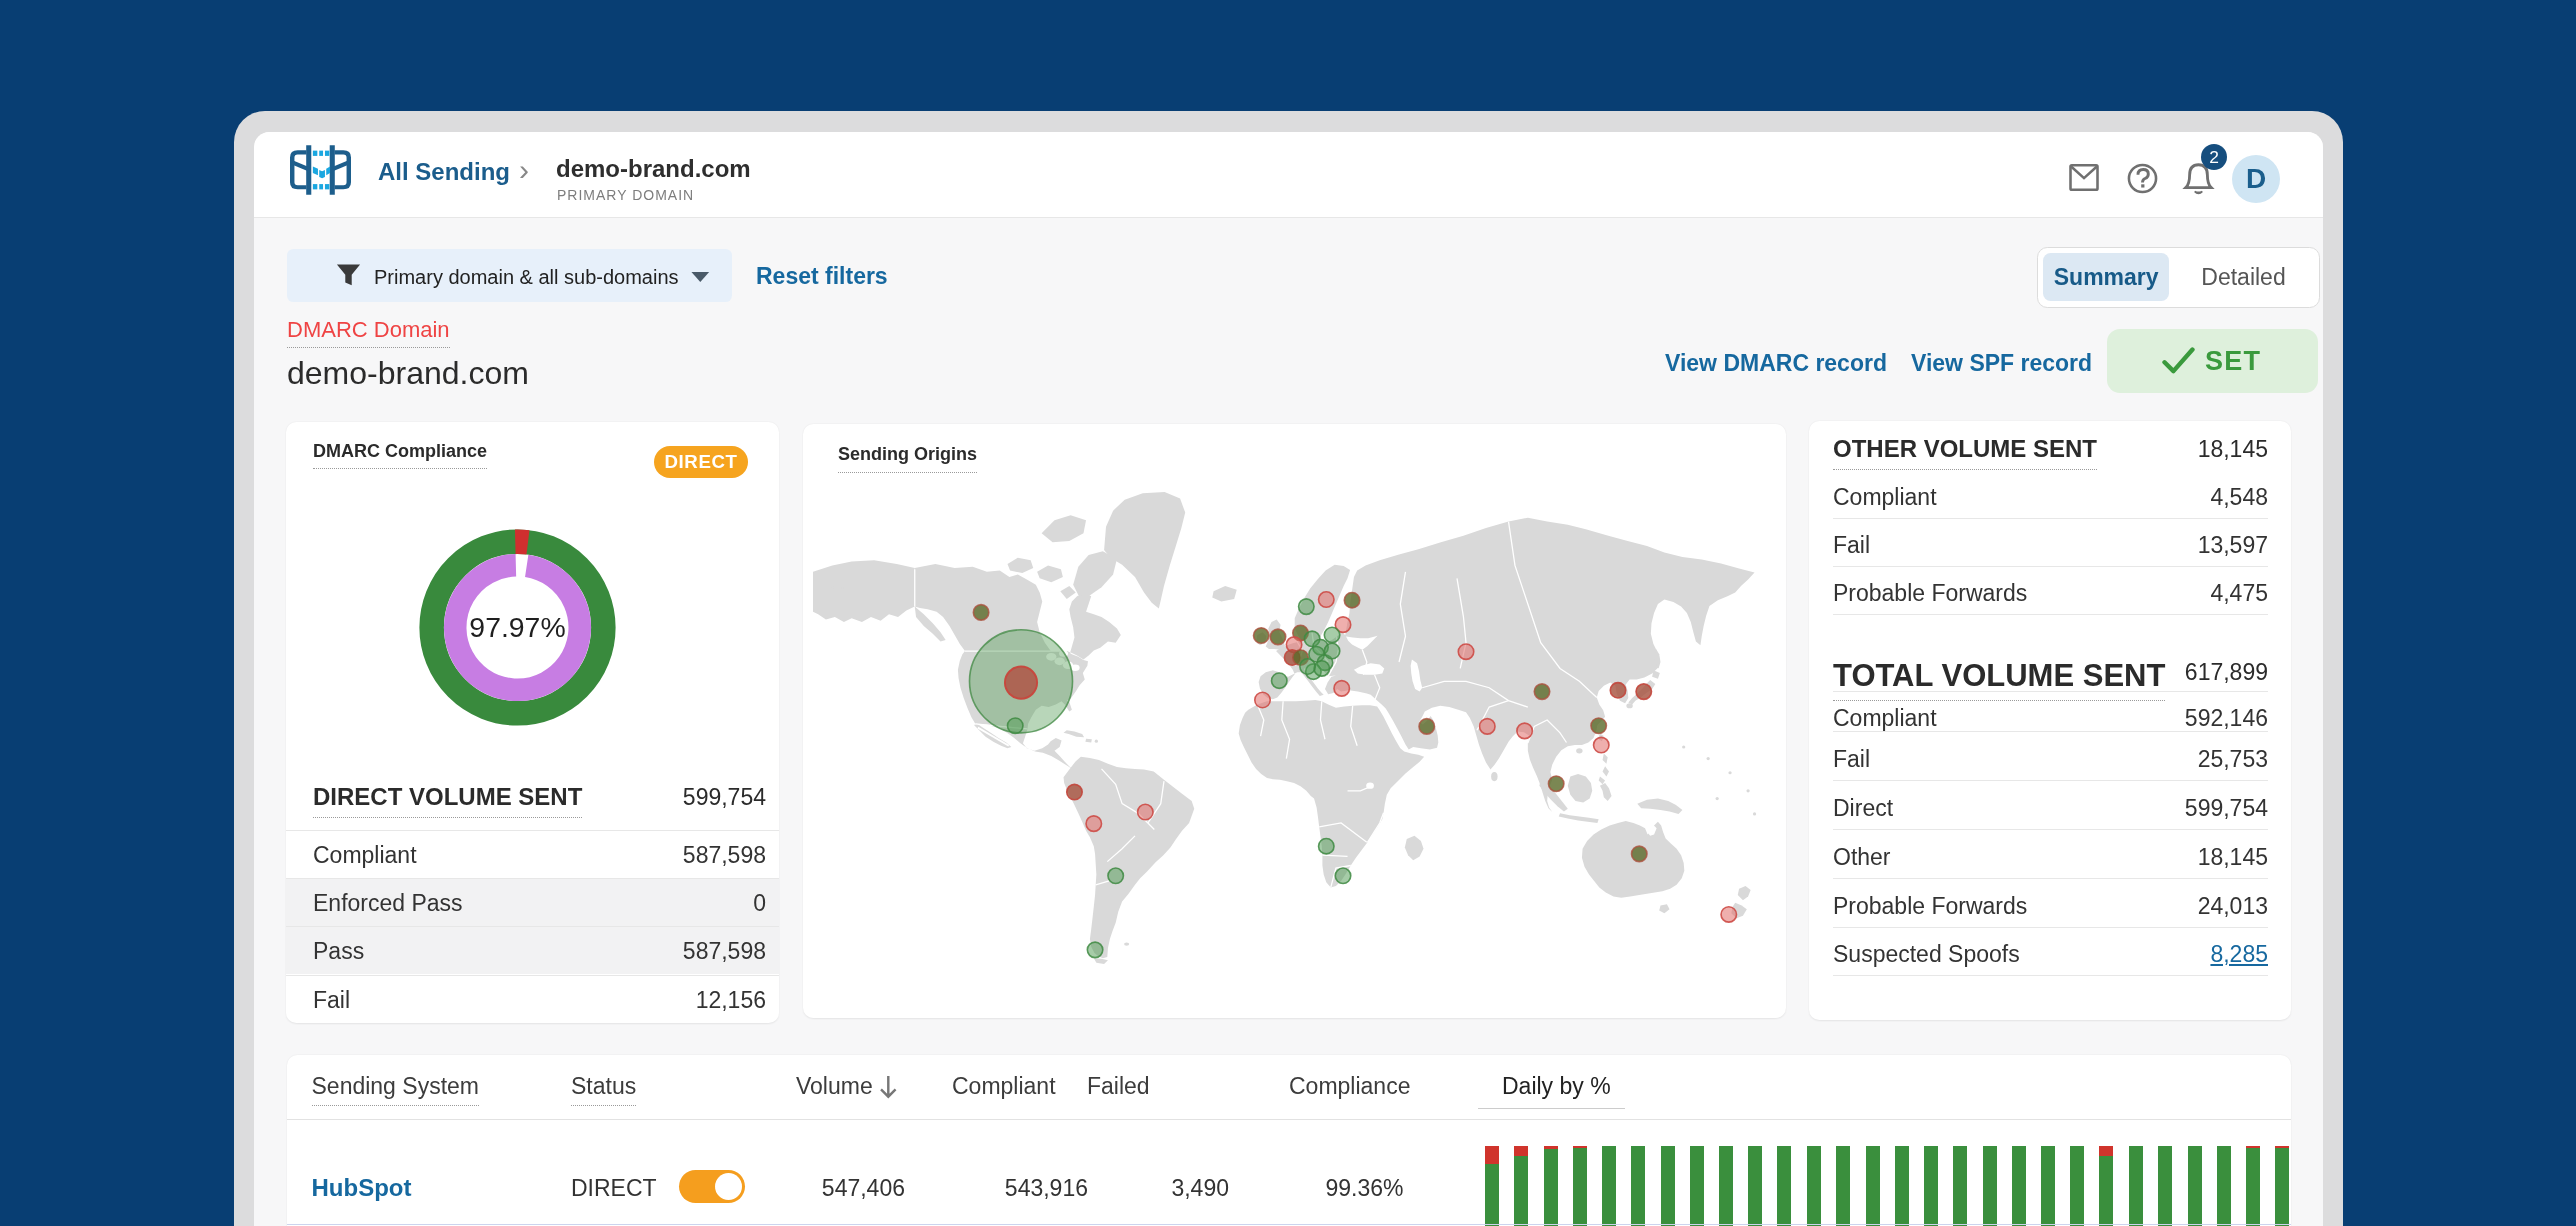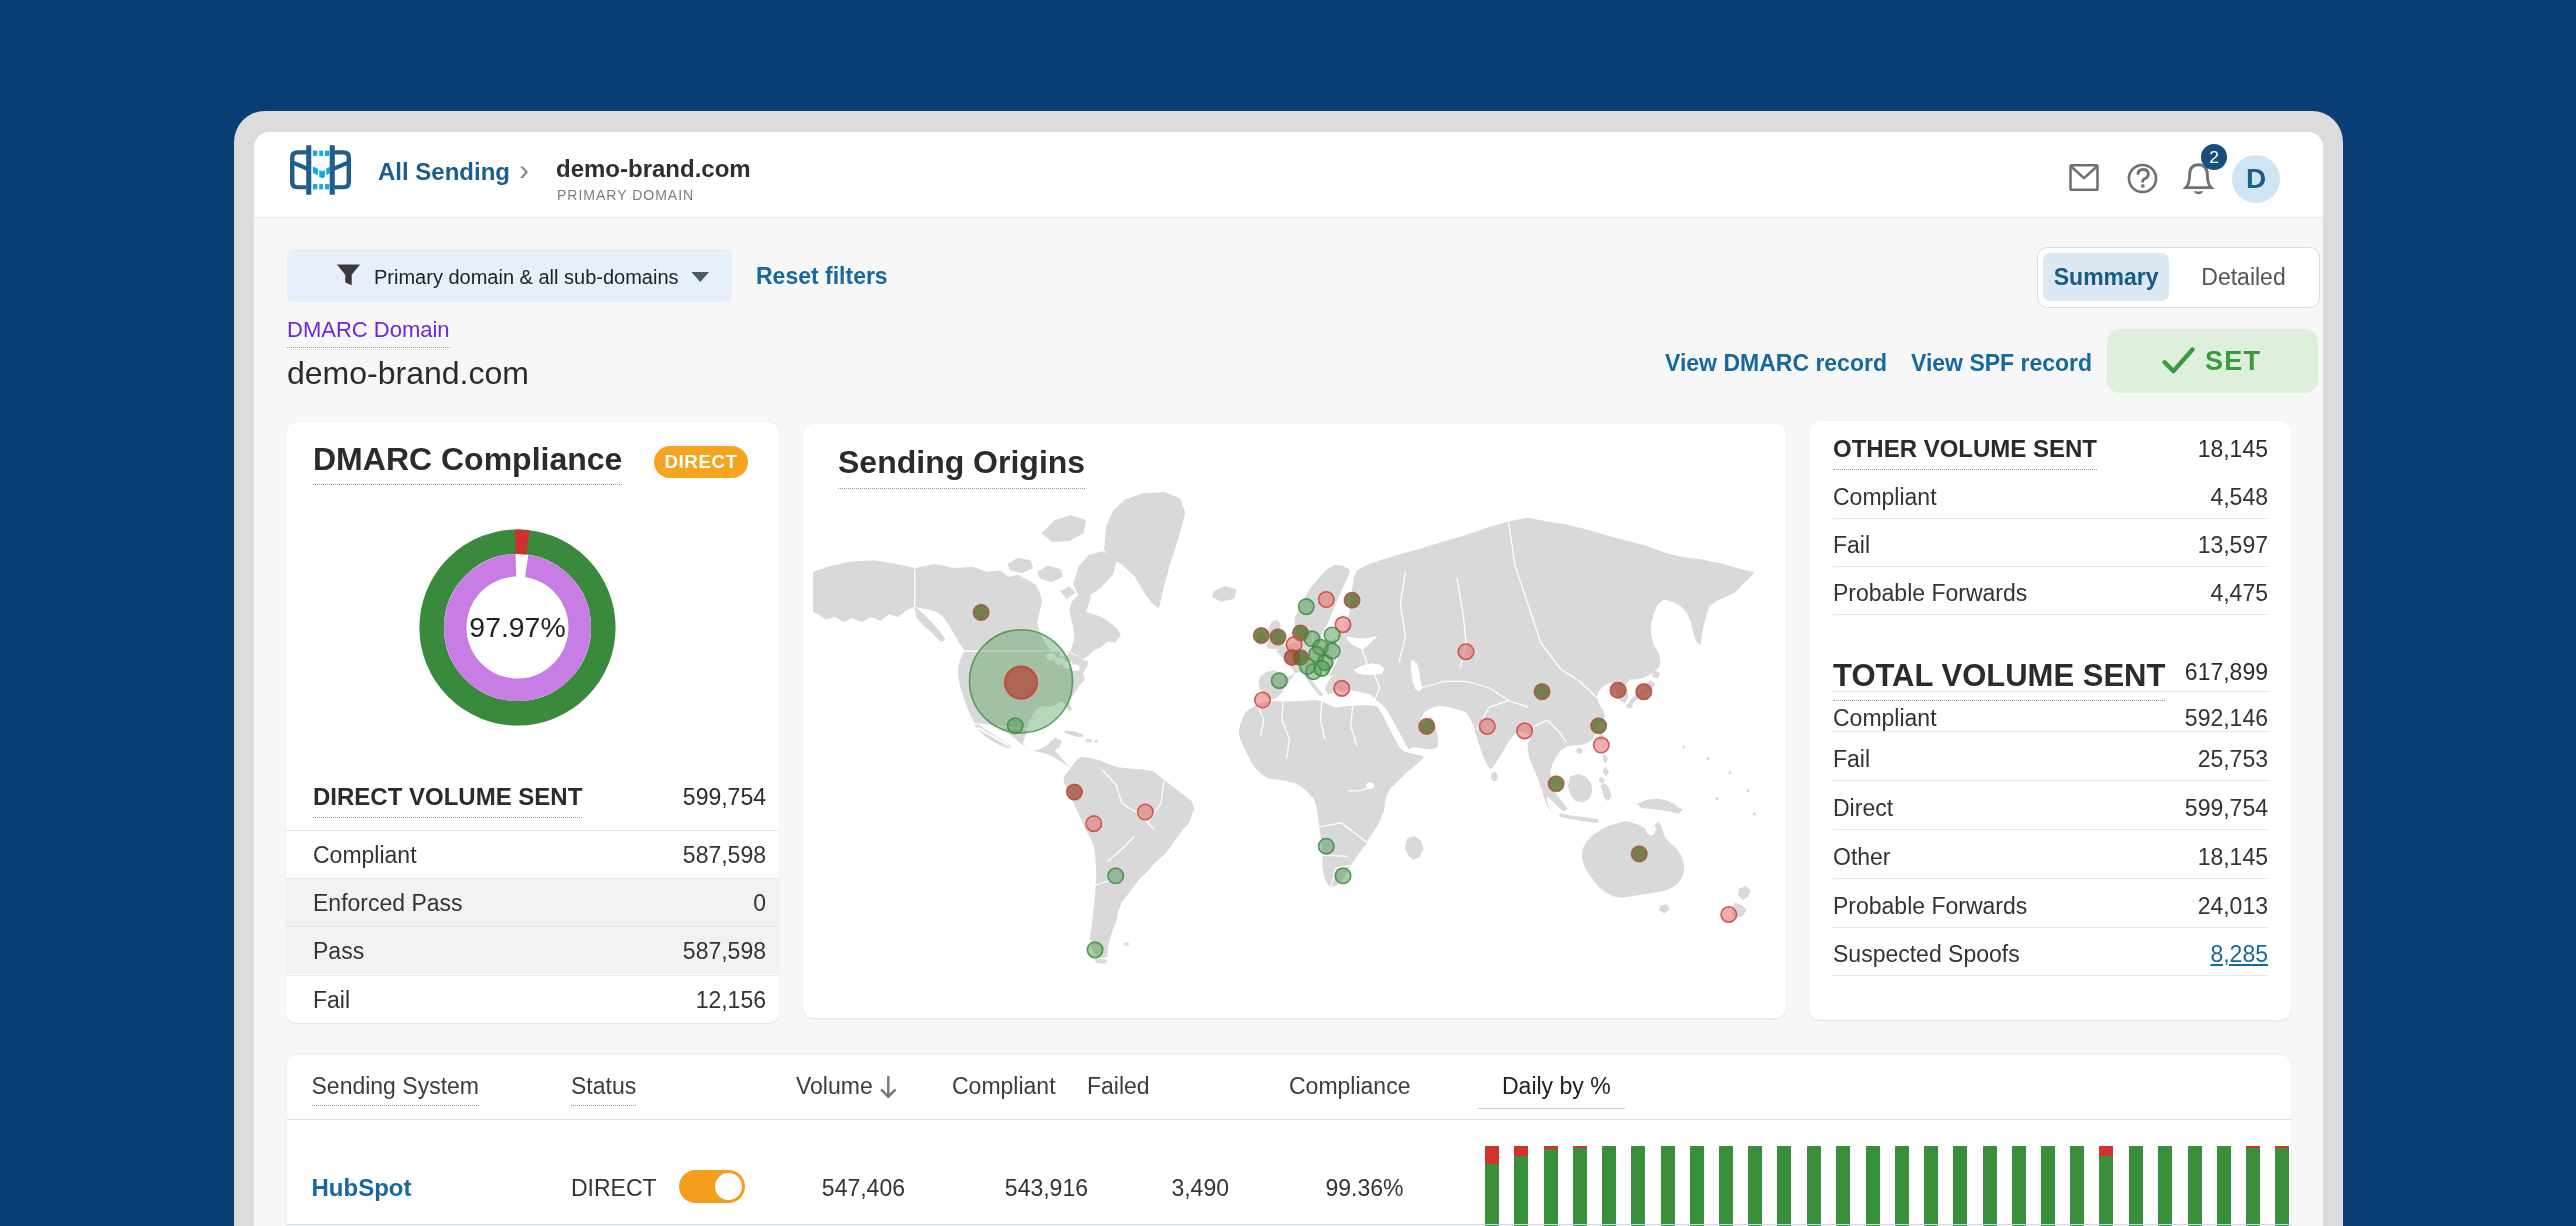--- a/index.html
+++ b/index.html
@@ -15,32 +15,32 @@
 .crumbsub { position:absolute; left:303px; top:55px; font-size:14px; color:#7d7d7d; letter-spacing:1px; }
 .avatar { position:absolute; left:1978px; top:23px; width:48px; height:48px; border-radius:50%; background:#cfe5f3; color:#1a5e8c; font-weight:bold; font-size:28px; text-align:center; line-height:48px; }
 .badge { position:absolute; left:1947px; top:12.2px; width:26px; height:26px; border-radius:50%; background:#164e7e; color:#fff; font-size:17.4px; line-height:26px; text-align:center; }
 
 .fpill { position:absolute; left:33px; top:117px; width:445px; height:53px; background:#e7f0fa; border-radius:6.4px; }
 .fpill .txt { position:absolute; left:87px; top:17.4px; font-size:20px; color:#222; font-weight:normal; white-space:nowrap; }
 .reset { position:absolute; left:502px; top:131px; font-size:23px; font-weight:bold; color:#16689f; }
 .seg { position:absolute; left:1783px; top:115px; width:283px; height:61px; background:#fff; border:1.3px solid #dcdcdc; border-radius:10.3px; }
 .seg .on { position:absolute; left:5.2px; top:5.2px; width:126px; height:48px; background:#dce8f3; border-radius:7.7px; color:#175a88; font-weight:bold; font-size:23px; text-align:center; line-height:48px; }
 .seg .off { position:absolute; left:138px; top:5.2px; width:135px; height:48px; color:#555; font-size:23px; text-align:center; line-height:48px; }
-.dlabel { position:absolute; left:33px; top:185px; font-size:22px; color:#6d28d9; border-bottom:1.9px dotted #9a9a9a; padding-bottom:4.5px; }
+.dlabel { position:absolute; left:33px; top:185px; font-size:22px; color:#ef4444; border-bottom:1.9px dotted #9a9a9a; padding-bottom:4.5px; }
 .dname { position:absolute; left:33px; top:223px; font-size:32px; color:#2b2b2b; }
 .vlink { position:absolute; top:218px; font-size:23px; font-weight:bold; color:#16689f; }
 .setbtn { position:absolute; left:1853px; top:197px; width:211px; height:64px; background:#def0dc; border-radius:13px; }
 .setbtn span { position:absolute; left:98px; top:17.4px; color:#3a9a3d; font-weight:bold; font-size:27px; letter-spacing:1.3px; }
 
 .card { position:absolute; background:#fff; border-radius:10.3px; box-shadow:0 0.6px 1.9px rgba(0,0,0,0.08); }
 .c1 { left:32px; top:290px; width:493px; height:601px; }
 .c2 { left:549px; top:292px; width:983px; height:594px; }
 .c3 { left:1555px; top:289px; width:482px; height:599px; }
 .c4 { left:33px; top:923px; width:2004px; height:172px; border-radius:10.3px 10.3px 0 0; }
-.ct { font-size:32px; font-weight:bold; color:#2b2b2b; display:inline-block; border-bottom:1.9px dotted #9a9a9a; padding-bottom:6.4px; }
+.ct { font-size:18px; font-weight:bold; color:#2b2b2b; display:inline-block; border-bottom:1.9px dotted #9a9a9a; padding-bottom:6.4px; }
 .direct-pill { position:absolute; left:368px; top:24.5px; width:94px; height:32px; background:#f6a41f; border-radius:16px; color:#fff; font-weight:bold; font-size:18.7px; text-align:center; line-height:32px; letter-spacing:0.6px; }
 .row { position:absolute; left:0; width:100%; height:48px; font-size:23px; color:#333; border-top:1.3px solid #e7e7e7; }
 .row .l { position:absolute; left:27px; top:11.6px; }
 .row .r { position:absolute; right:13px; top:11.6px; }
 .gray { background:#f2f2f3; }
 .sumhead { position:absolute; left:24px; right:23px; font-size:24px; font-weight:bold; color:#2b2b2b; }
 .sumhead .r { position:absolute; right:0; top:1.3px; font-weight:normal; font-size:23px; }
 .srow { position:absolute; left:24px; right:23px; height:48px; font-size:23px; color:#333; border-bottom:1.3px solid #e7e7e7; }
 .srow .l { position:absolute; left:0; top:13px; }
 .srow .r { position:absolute; right:0; top:13px; }

